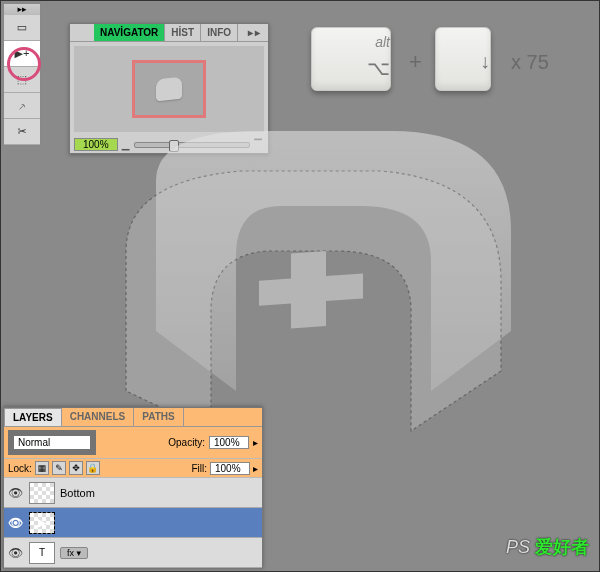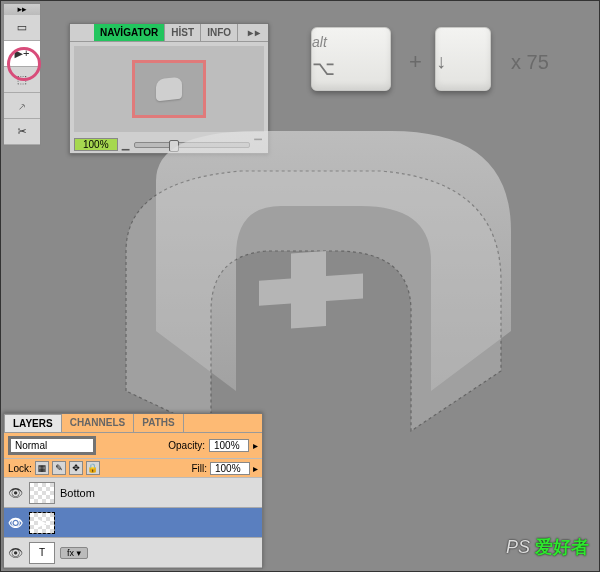--- a/index.html
+++ b/index.html
@@ -76,21 +76,21 @@
   .icon-sm { width:12px; height:12px; display:flex; align-items:center; justify-content:center; font-size:10px; color:#555;}
 
   
   .keycap {
     position:absolute;
     width: 80px; height: 64px;
     background: linear-gradient(#f3f3f1,#e3e3e0);
     border-radius: 6px;
     border: 1px solid #c8c8c5;
     box-shadow: 0 3px 5px rgba(0,0,0,0.3), inset 0 -4px 6px rgba(0,0,0,0.08);
-    display:flex; flex-direction:column; align-items:flex-start; justify-content:flex-start;
+    display:flex; flex-direction:column; align-items:flex-end; justify-content:flex-start;
     color:#6a6a6a;
     padding-top: 6px;
   }
   .keycap .label { font-style:italic; font-size:14px; color:#888; }
   .keycap .glyph { margin-top:6px; font-size:20px; color:#777; }
   .plus, .times {
     position:absolute; color:#6a6a6a; font-size:22px;
   }
 
   
@@ -105,21 +105,21 @@
     position:absolute; left: 2px; bottom: 2px;
     width: 260px;
     background:#fdba74;
     border:1px solid #777;
     box-shadow: 0 -1px 4px rgba(0,0,0,0.3);
   }
   .layers-tabs { display:flex; font-size:10px; font-weight:bold; border-bottom:1px solid #999;}
   .l-tab { padding: 3px 8px; color:#666; border-right:1px solid #999;}
   .l-tab.active { background:#e6e6e6; color:#000; border-top:1px solid #999; border-left:1px solid #999;}
   .layers-row1 { display:flex; align-items:center; padding:3px 4px; gap:4px; font-size:10px;}
-  .blend-select { border:3px solid #737373; background:#fff; padding:1px 4px; width:88px;}
+  .blend-select { border:6px solid #737373; background:#fff; padding:1px 4px; width:88px;}
   .pct-box { border:1px solid #888; background:#fff; padding:0 4px; width:40px; display:inline-block;}
   .lock-row { display:flex; align-items:center; padding:2px 4px; gap:3px; font-size:10px; border-top:1px solid #bbb; border-bottom:1px solid #bbb;}
   .lock-ic { width:14px; height:14px; border:1px solid #888; display:flex; align-items:center; justify-content:center; font-size:9px; background:#d6d6d6;}
   .layer {
     display:flex; align-items:center; height:30px;
     border-bottom:1px solid #aaa; background:#dcdcdc;
     gap:5px; padding: 0 4px; font-size:11px;
   }
   .layer.active { background:#5a7fbf; color:#fff; font-weight:bold;}
   .layer .eye { width:16px; font-size:12px; color:#333; }

